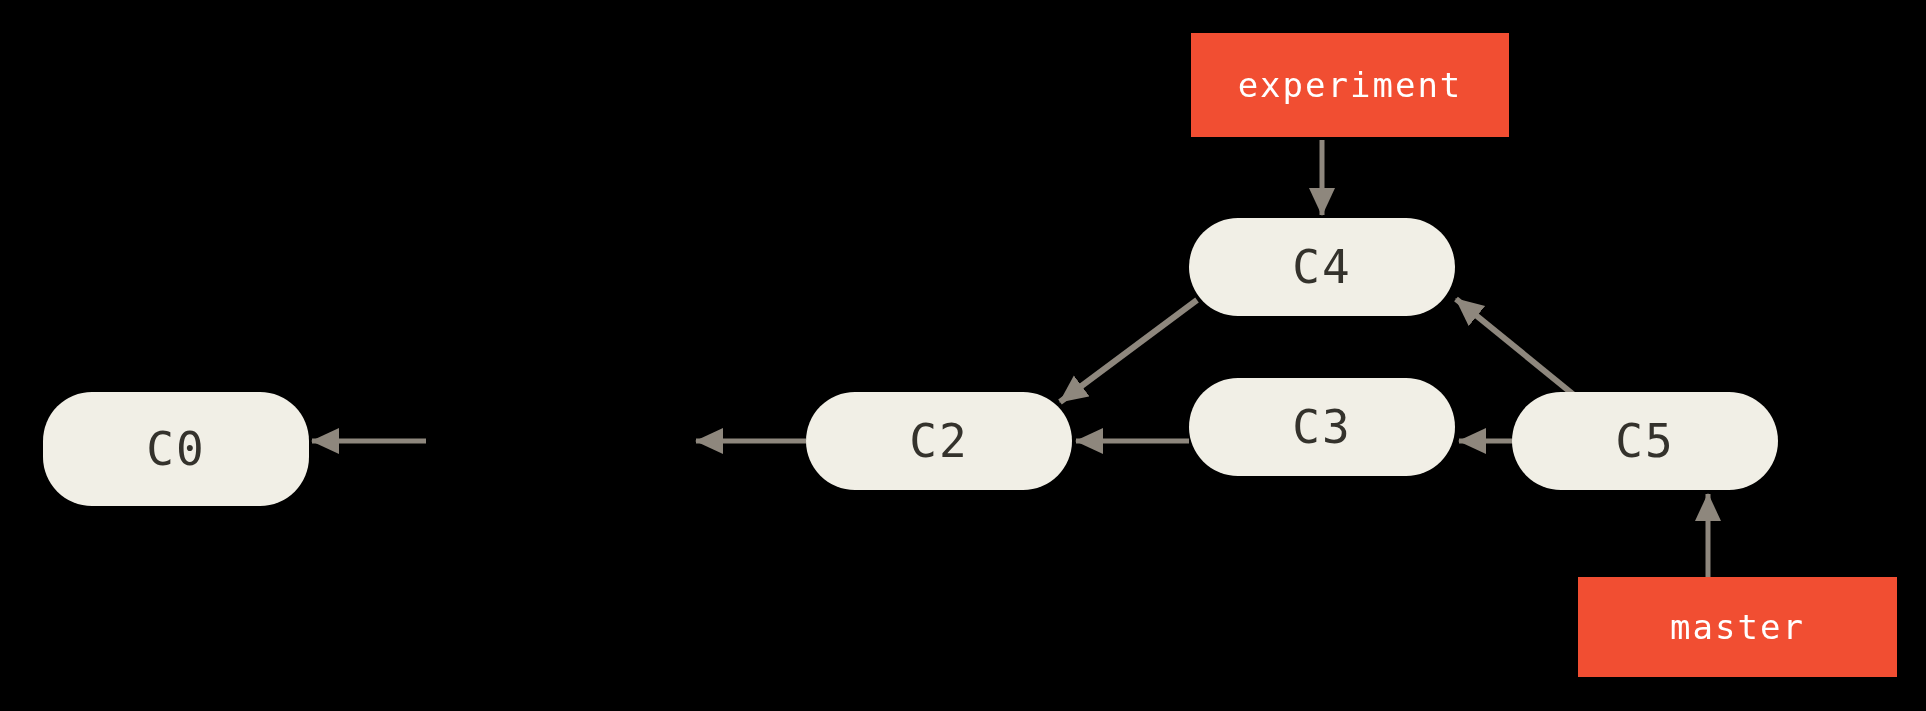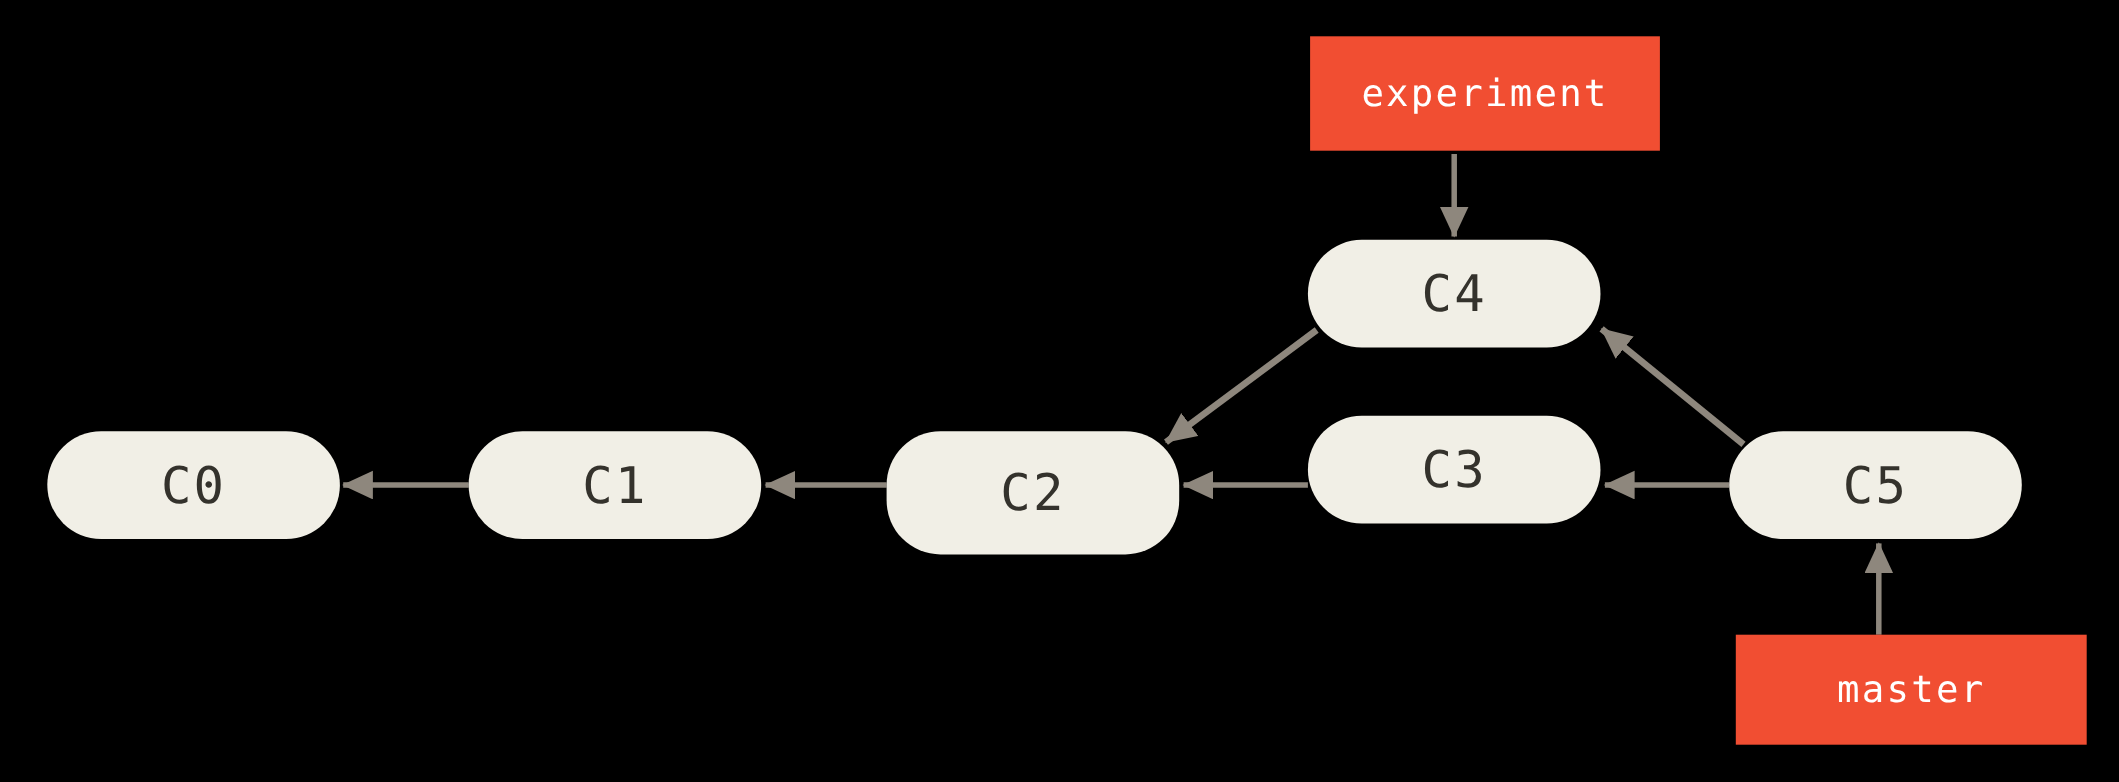--- a/index.html
+++ b/index.html
@@ -67,36 +67,33 @@
         <line x1="806" y1="441" x2="696" y2="441" stroke="#8e877d" stroke-width="5" marker-end="url(#arrowhead)"></line>
         <line x1="1189" y1="441" x2="1076" y2="441" stroke="#8e877d" stroke-width="5" marker-end="url(#arrowhead)"></line>
         <line x1="1572" y1="441" x2="1459" y2="441" stroke="#8e877d" stroke-width="5" marker-end="url(#arrowhead)"></line>
         <line x1="1197" y1="300" x2="1060" y2="402" stroke="#8e877d" stroke-width="6" marker-end="url(#arrowhead)"></line>
         <line x1="1585" y1="404" x2="1456" y2="299" stroke="#8e877d" stroke-width="6" marker-end="url(#arrowhead)"></line>
         <line x1="1322" y1="140" x2="1322" y2="215" stroke="#8e877d" stroke-width="5" marker-end="url(#arrowhead)"></line>
         <line x1="1708" y1="577" x2="1708" y2="494" stroke="#8e877d" stroke-width="5" marker-end="url(#arrowhead)"></line>
       </g>
   </svg>
 
-  <div class="commit" style="left: 43px; top: 392px; width: 266px; height: 98px;">
+  <div class="commit" style="left: 43px; top: 392px; width: 266px; height: 114px;">
     <span>C0</span>
   </div>
-  <div class="commit" style="left: 426px; top: 392px; width: 266px; height: 98px;">
-    <span>C1</span>
-  </div>
-  <div class="commit" style="left: 806px; top: 392px; width: 266px; height: 112px;">
+  <div class="commit" style="left: 806px; top: 392px; width: 266px; height: 98px;">
     <span>C2</span>
   </div>
   <div class="commit" style="left: 1189px; top: 378px; width: 266px; height: 98px;">
     <span>C3</span>
   </div>
   <div class="commit" style="left: 1189px; top: 218px; width: 266px; height: 98px;">
     <span>C4</span>
   </div>
-  <div class="commit" style="left: 1572px; top: 392px; width: 266px; height: 98px;">
+  <div class="commit" style="left: 1512px; top: 392px; width: 266px; height: 98px;">
     <span>C5</span>
   </div>
 
   <div class="branch" style="left: 1191px; top: 33px; width: 318px; height: 104px;">
     <span>experiment</span>
   </div>
   <div class="branch" style="left: 1578px; top: 577px; width: 319px; height: 100px;">
     <span>master</span>
   </div>
 

